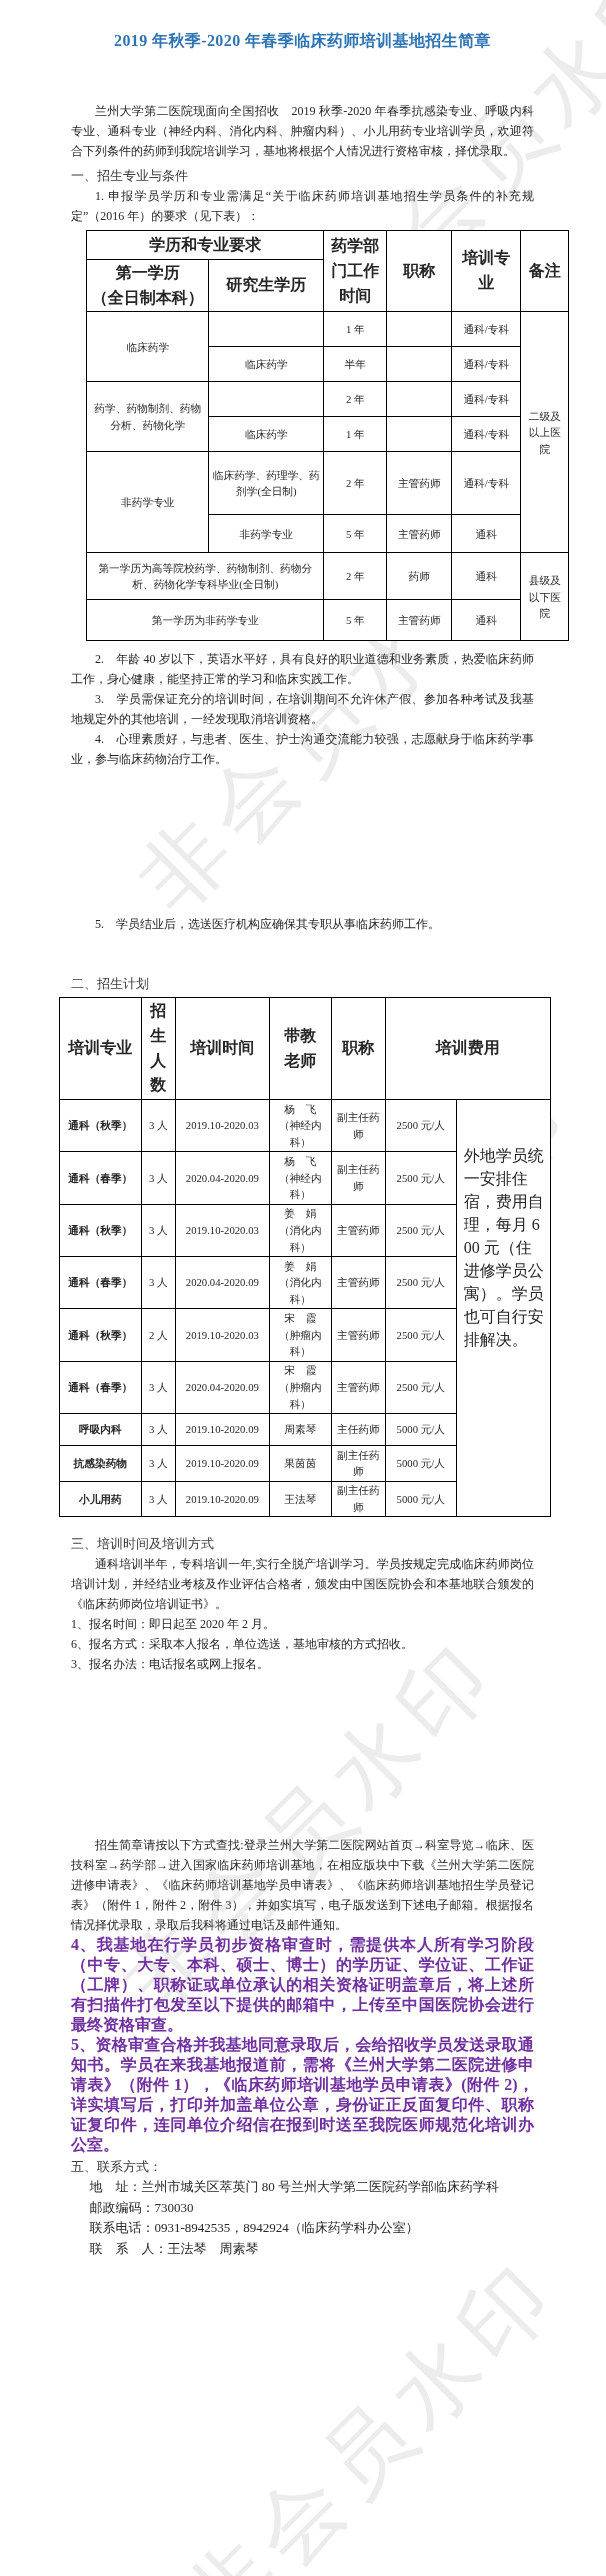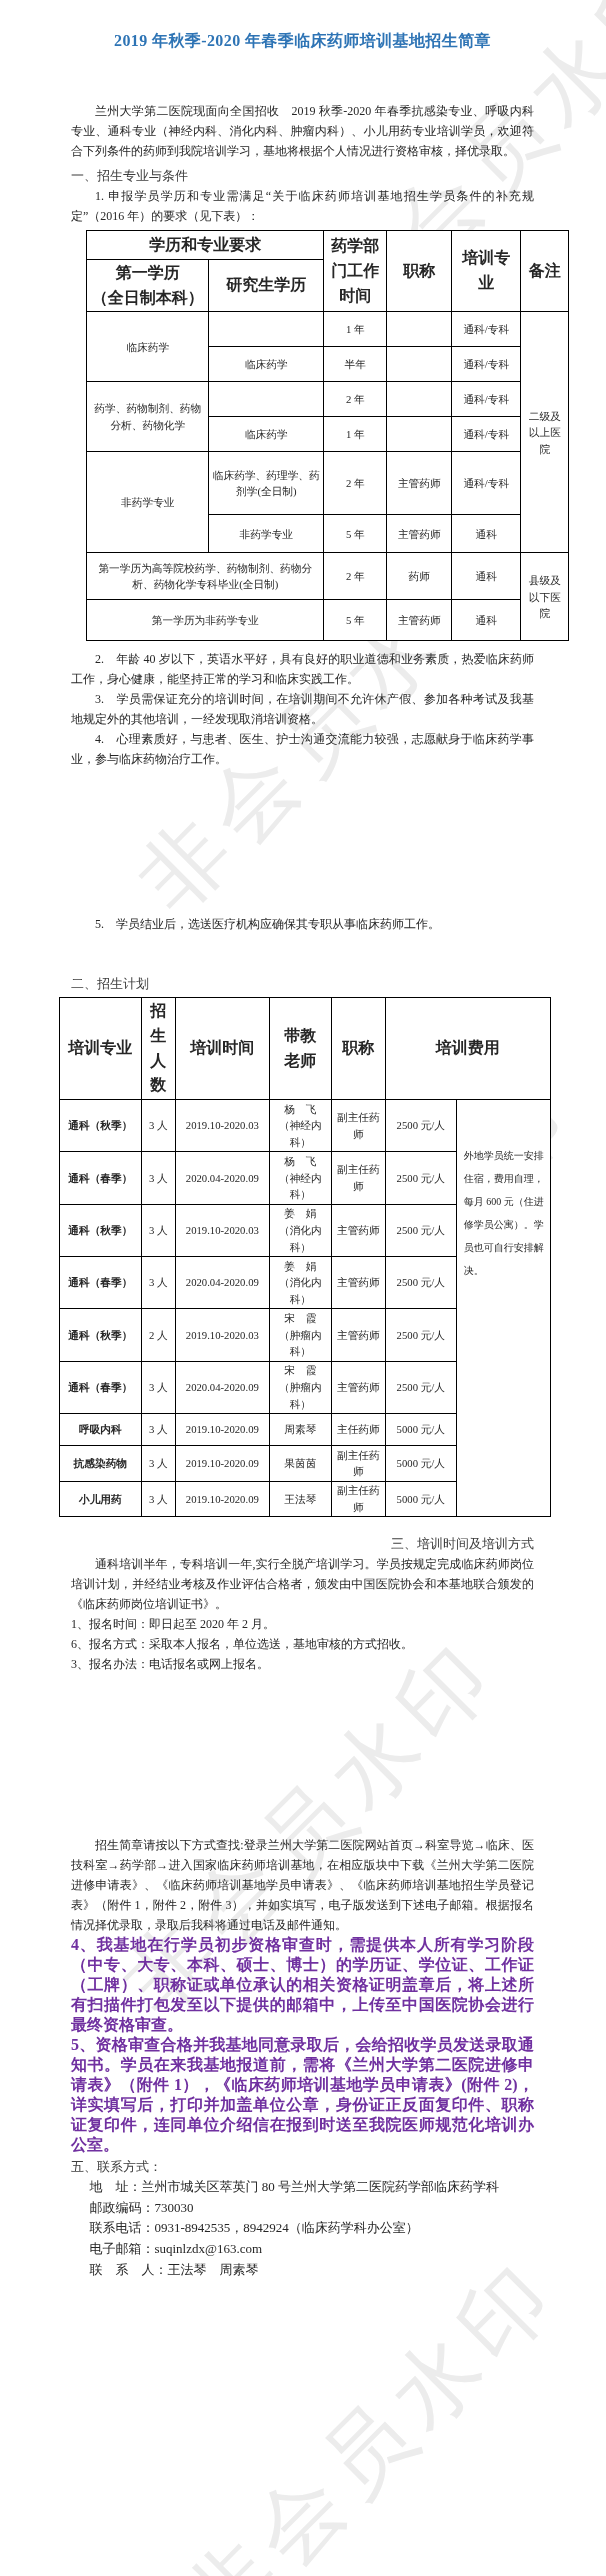--- a/index.html
+++ b/index.html
@@ -51,21 +51,21 @@
   .indent{text-indent:2em;}
   .intro{margin-top:49px;}
   .sec-heading{
     font-size:13px;line-height:20px;
     color:#3d3d3d;
     margin-top:4.6px;
   }
   .sec1-item{margin-top:0;}
   .gap-a{margin-top:145px;}
   .sec2-heading{margin-top:40px;}
-  .sec3-heading{margin-top:17px;text-align:right;}
+  .sec3-heading{margin-top:17px;}
   .find-para{margin-top:161px;}
   .purple{
     color:#7030a0;
     font-weight:bold;
     font-size:16px;
     line-height:20px;
     text-align:justify;
   }
   .contact-line{
     font-size:13px;line-height:20.7px;
@@ -85,21 +85,21 @@
   }
   .tbl{border:1.5px solid #000;}
   .tbl .hd{font-weight:bold;font-size:16px;}
   .t1{margin:4.6px 0 0 15.3px;width:482px;}
   .t2{margin:3.1px 0 0 -12.2px;width:492px;}
   .t2 .major-cell{font-weight:bold;}
   .t2 .note-cell{
     vertical-align:top;
     text-align:left;
     padding:44px 4.6px 0 6.9px;
-    font-size:10px;
+    font-size:16px;
     line-height:23px;
   }
   .blk{display:block;}
 </style>
 </head>
 <body>
 
 <div class="page">
 
   <div class="wm wm1">非会员水印</div>
@@ -334,18 +334,17 @@
 
     <p class="body-text indent find-para">招生简章请按以下方式查找:登录兰州大学第二医院网站首页→科室导览→临床、医技科室→药学部→进入国家临床药师培训基地，在相应版块中下载《兰州大学第二医院进修申请表》、《临床药师培训基地学员申请表》、《临床药师培训基地招生学员登记表》（附件 1，附件 2，附件 3），并如实填写，电子版发送到下述电子邮箱。根据报名情况择优录取，录取后我科将通过电话及邮件通知。</p>
 
     <p class="purple">4、我基地在行学员初步资格审查时，需提供本人所有学习阶段（中专、大专、本科、硕士、博士）的学历证、学位证、工作证（工牌）、职称证或单位承认的相关资格证明盖章后，将上述所有扫描件打包发至以下提供的邮箱中，上传至中国医院协会进行最终资格审查。</p>
     <p class="purple">5、资格审查合格并我基地同意录取后，会给招收学员发送录取通知书。学员在来我基地报道前，需将《兰州大学第二医院进修申请表》（附件 1），《临床药师培训基地学员申请表》(附件 2)，详实填写后，打印并加盖单位公章，身份证正反面复印件、职称证复印件，连同单位介绍信在报到时送至我院医师规范化培训办公室。</p>
 
     <p class="sec-heading" style="margin-top:1.5px;">五、联系方式：</p>
     <p class="contact-line">地　址：兰州市城关区萃英门 80 号兰州大学第二医院药学部临床药学科</p>
     <p class="contact-line">邮政编码：730030</p>
     <p class="contact-line">联系电话：0931-8942535，8942924（临床药学科办公室）</p>
-    <p class="contact-line">电子邮箱：suqinlzdx@163.com</p>
     <p class="contact-line">联　系　人：王法琴　周素琴</p>
 
   </div>
 </div>
 
 
 </body></html>

